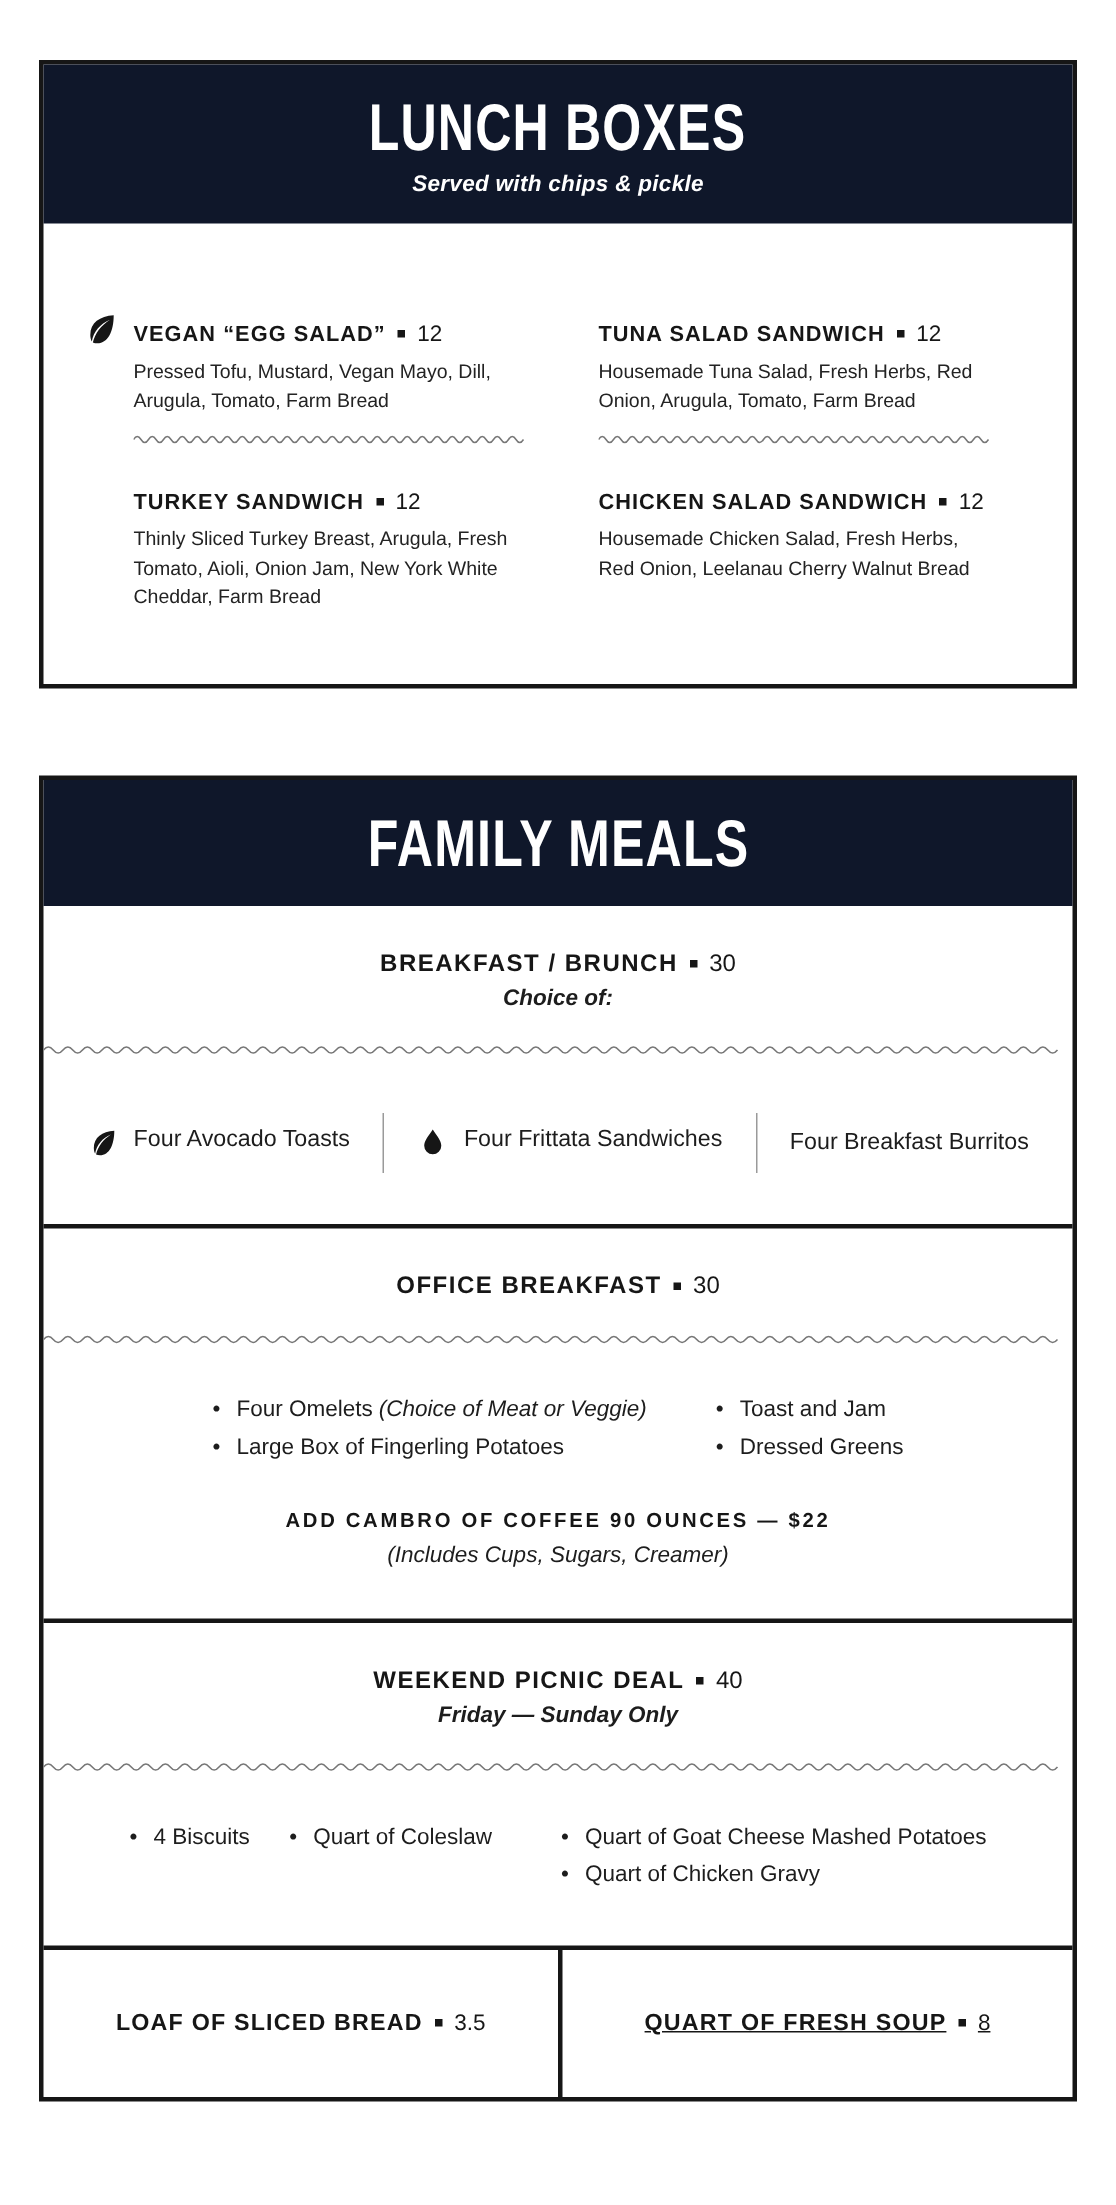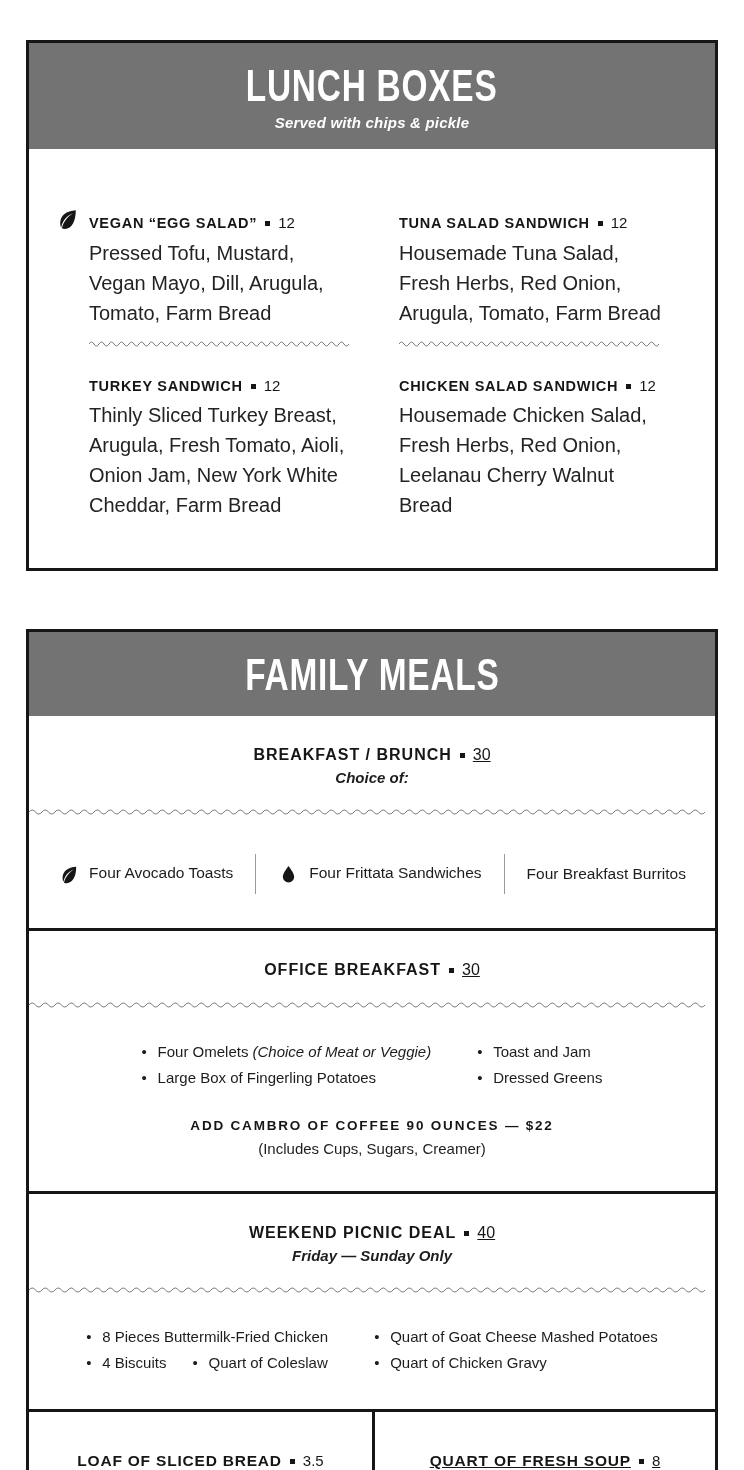--- a/index.html
+++ b/index.html
@@ -5,68 +5,68 @@
   * { margin:0; padding:0; box-sizing:border-box; }
   html,body { background:#ffffff; }
   body {
     width:744px; min-height:1470px; margin:0 auto;
     font-family:"Liberation Sans", sans-serif; color:#1d1d1d;
   }
   .menu-box { border:3px solid #161616; margin:40px 26px 0; background:#fff; }
   .menu-box.family { margin-top:58px; }
 
   
-  .band { background:#737373; color:#ffffff; text-align:center; padding:20px 10px 18px; }
+  .band { background:#0f172a; color:#ffffff; text-align:center; padding:20px 10px 18px; }
   .band-title {
     font-size:44px; font-weight:700; letter-spacing:1px; line-height:1.05;
     display:inline-block; transform:scaleX(.76); white-space:nowrap;
   }
   .band-sub { font-size:15px; font-weight:700; font-style:italic; margin-top:5px; letter-spacing:.2px; }
 
   
   .lunch-content { display:grid; grid-template-columns:1fr 1fr; column-gap:46px; padding:62px 52px 48px 60px;border-radius:30px; }
   .item { position:relative; }
   .item-title { font-weight:700; font-size:14.5px; letter-spacing:.7px; line-height:1.55; color:#161616; }
   .price { font-weight:400; font-size:15px; letter-spacing:0; }
   .sq { display:inline-block; width:5px; height:5px; background:#161616; margin:0 8px; vertical-align:2px; }
-  .item-desc { font-size:20px; line-height:1.5; margin-top:3px; color:#232323; }
+  .item-desc { font-size:13px; line-height:1.5; margin-top:3px; color:#232323; }
   .veg-icon { position:absolute; left:-34px; top:-4px; width:24px; height:24px; }
   .veg-icon svg, .opt-icon svg { width:100%; height:100%; display:block; }
 
   
   svg.wave { display:block; width:100%; height:8px; }
   .lunch-content svg.wave { margin:12px 0 26px; }
   .fm-section svg.wave { margin:22px 0 0; }
 
   
   .fm-section { text-align:center; padding:30px 0 34px; }
   .fm-section + .fm-section, .fm-footer { border-top:3px solid #161616; }
   .sec-title { font-weight:700; font-size:16px; letter-spacing:1px; color:#161616; }
-  .sec-title .price { font-size:16px;text-decoration:underline; }
+  .sec-title .price { font-size:16px; }
   .sec-note { font-style:italic; font-weight:700; font-size:15px; margin-top:5px; }
 
   .opts { display:flex; justify-content:center; align-items:center; margin-top:38px; }
   .opt { display:flex; align-items:flex-start; gap:10px; padding:0 22px; font-size:15.5px; color:#1d1d1d; }
   .opt-icon { width:21px; height:21px; flex:0 0 auto; }
   .vsep { width:1px; height:40px; background:#9a9a9a; }
 
   .bullets { display:flex; justify-content:center; gap:46px; text-align:left; margin-top:30px; }
   .bullets ul { list-style:none; }
   .bullets li { font-size:15px; line-height:1.7; padding-left:16px; position:relative; color:#1d1d1d; }
   .bullets li::before { content:"\2022"; position:absolute; left:0; top:0; }
   .bullets li.double { padding-left:0; }
   .bullets li.double::before { content:none; }
   .bullets .mini { position:relative; padding-left:16px; display:inline-block; }
   .bullets .mini + .mini { margin-left:22px; }
   .bullets .mini::before { content:"\2022"; position:absolute; left:0; top:0; }
   .note { font-style:italic; margin-left:4px; }
   .note:empty { display:none; }
 
   .addon { font-weight:700; font-size:13.5px; letter-spacing:1.8px; margin-top:28px; color:#161616; }
-  .addon-note { font-size:15px; margin-top:7px; color:#1d1d1d; }
+  .addon-note { font-style:italic; font-size:15px; margin-top:7px; color:#1d1d1d; }
 
   .fm-footer { display:grid; grid-template-columns:1fr 1fr; }
   .fm-footer .cell { text-align:center; padding:40px 10px; font-weight:700; font-size:15.5px; letter-spacing:.8px; color:#161616; }
   .fm-footer .cell + .cell { border-left:3px solid #161616;text-decoration:underline; }
 </style>
 </head>
 <body>
 
 <div class="menu-box">
   <div class="band">
@@ -167,21 +167,20 @@
   </div>
 
   <div class="fm-section">
     <div class="sec-title"><span>WEEKEND PICNIC DEAL</span><span class="sq"></span><span class="price">40</span></div>
     <div class="sec-note">Friday — Sunday Only</div>
     <svg class="wave" viewBox="0 0 686 8" preserveAspectRatio="none">
         <path fill="none" stroke="#777777" stroke-width="1" vector-effect="non-scaling-stroke" d="M0 4 Q3.25 0 6.5 4 Q9.75 8 13 4 Q16.25 0 19.5 4 Q22.75 8 26 4 Q29.25 0 32.5 4 Q35.75 8 39 4 Q42.25 0 45.5 4 Q48.75 8 52 4 Q55.25 0 58.5 4 Q61.75 8 65 4 Q68.25 0 71.5 4 Q74.75 8 78 4 Q81.25 0 84.5 4 Q87.75 8 91 4 Q94.25 0 97.5 4 Q100.75 8 104 4 Q107.25 0 110.5 4 Q113.75 8 117 4 Q120.25 0 123.5 4 Q126.75 8 130 4 Q133.25 0 136.5 4 Q139.75 8 143 4 Q146.25 0 149.5 4 Q152.75 8 156 4 Q159.25 0 162.5 4 Q165.75 8 169 4 Q172.25 0 175.5 4 Q178.75 8 182 4 Q185.25 0 188.5 4 Q191.75 8 195 4 Q198.25 0 201.5 4 Q204.75 8 208 4 Q211.25 0 214.5 4 Q217.75 8 221 4 Q224.25 0 227.5 4 Q230.75 8 234 4 Q237.25 0 240.5 4 Q243.75 8 247 4 Q250.25 0 253.5 4 Q256.75 8 260 4 Q263.25 0 266.5 4 Q269.75 8 273 4 Q276.25 0 279.5 4 Q282.75 8 286 4 Q289.25 0 292.5 4 Q295.75 8 299 4 Q302.25 0 305.5 4 Q308.75 8 312 4 Q315.25 0 318.5 4 Q321.75 8 325 4 Q328.25 0 331.5 4 Q334.75 8 338 4 Q341.25 0 344.5 4 Q347.75 8 351 4 Q354.25 0 357.5 4 Q360.75 8 364 4 Q367.25 0 370.5 4 Q373.75 8 377 4 Q380.25 0 383.5 4 Q386.75 8 390 4 Q393.25 0 396.5 4 Q399.75 8 403 4 Q406.25 0 409.5 4 Q412.75 8 416 4 Q419.25 0 422.5 4 Q425.75 8 429 4 Q432.25 0 435.5 4 Q438.75 8 442 4 Q445.25 0 448.5 4 Q451.75 8 455 4 Q458.25 0 461.5 4 Q464.75 8 468 4 Q471.25 0 474.5 4 Q477.75 8 481 4 Q484.25 0 487.5 4 Q490.75 8 494 4 Q497.25 0 500.5 4 Q503.75 8 507 4 Q510.25 0 513.5 4 Q516.75 8 520 4 Q523.25 0 526.5 4 Q529.75 8 533 4 Q536.25 0 539.5 4 Q542.75 8 546 4 Q549.25 0 552.5 4 Q555.75 8 559 4 Q562.25 0 565.5 4 Q568.75 8 572 4 Q575.25 0 578.5 4 Q581.75 8 585 4 Q588.25 0 591.5 4 Q594.75 8 598 4 Q601.25 0 604.5 4 Q607.75 8 611 4 Q614.25 0 617.5 4 Q620.75 8 624 4 Q627.25 0 630.5 4 Q633.75 8 637 4 Q640.25 0 643.5 4 Q646.75 8 650 4 Q653.25 0 656.5 4 Q659.75 8 663 4 Q666.25 0 669.5 4 Q672.75 8 676 4"></path>
       </svg>
     <div class="bullets">
       <ul>
-        <li><span>8 Pieces Buttermilk-Fried Chicken</span></li>
         <li class="double">
           <span class="mini">4 Biscuits</span>
           <span class="mini">Quart of Coleslaw</span>
         </li>
       </ul>
       <ul>
         <li><span>Quart of Goat Cheese Mashed Potatoes</span></li>
         <li><span>Quart of Chicken Gravy</span></li>
       </ul>
     </div>

